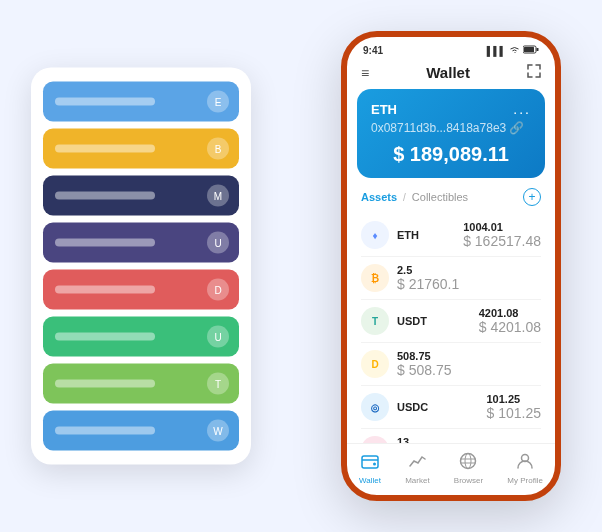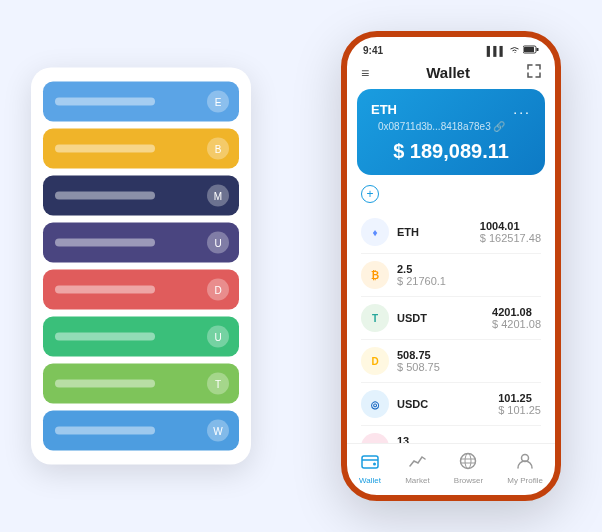--- a/index.html
+++ b/index.html
@@ -147,24 +147,23 @@
       font-size: 13px;
       font-weight: 700;
     }
 
     .eth-dots {
       font-size: 14px;
       letter-spacing: 2px;
     }
 
     .eth-address {
-      font-size: 10px;
+      font-size: 12px;
       opacity: 0.75;
       margin-bottom: 8px;
-      margin-left: 7px;
     }
 
     .eth-amount {
       font-size: 20px;
       font-weight: 700;
       text-align: center;
     }
 
     
     .assets-header {
@@ -245,21 +244,21 @@
     .asset-values {
     }
 
     .asset-amount {
       font-size: 11px;
       font-weight: 600;
       color: #222;
     }
 
     .asset-usd {
-      font-size: 11px;
+      font-size: 14px;
       color: #999;
     }
 
     
     .bottom-nav {
       display: flex;
       justify-content: space-around;
       align-items: center;
       padding: 8px 0 10px;
       border-top: 1px solid #f0f0f0;
@@ -367,20 +366,25 @@
     <div class="eth-banner">
       <div class="eth-banner-header">
         <span class="eth-label">ETH</span>
         <span class="eth-dots">...</span>
       </div>
       <div class="eth-address">0x08711d3b...8418a78e3  🔗</div>
       <div class="eth-amount">$ 189,089.11</div>
     </div>
 
     <div class="assets-header">
+      <div class="assets-tabs">
+        <span class="assets-tab-active">Assets</span>
+        <span class="assets-tab-divider">/</span>
+        <span class="assets-tab-inactive">Collectibles</span>
+      </div>
       <div class="add-btn">+</div>
     </div>
 
     <div class="asset-list" id="asset-list">
     <div class="asset-item">
           <div class="asset-icon" style="background: rgb(238, 244, 255); color: rgb(92, 140, 255);">♦</div>
           <span class="asset-name">ETH</span>
           <div class="asset-values">
             <div class="asset-amount">1004.01</div>
             <div class="asset-usd">$ 162517.48</div>

